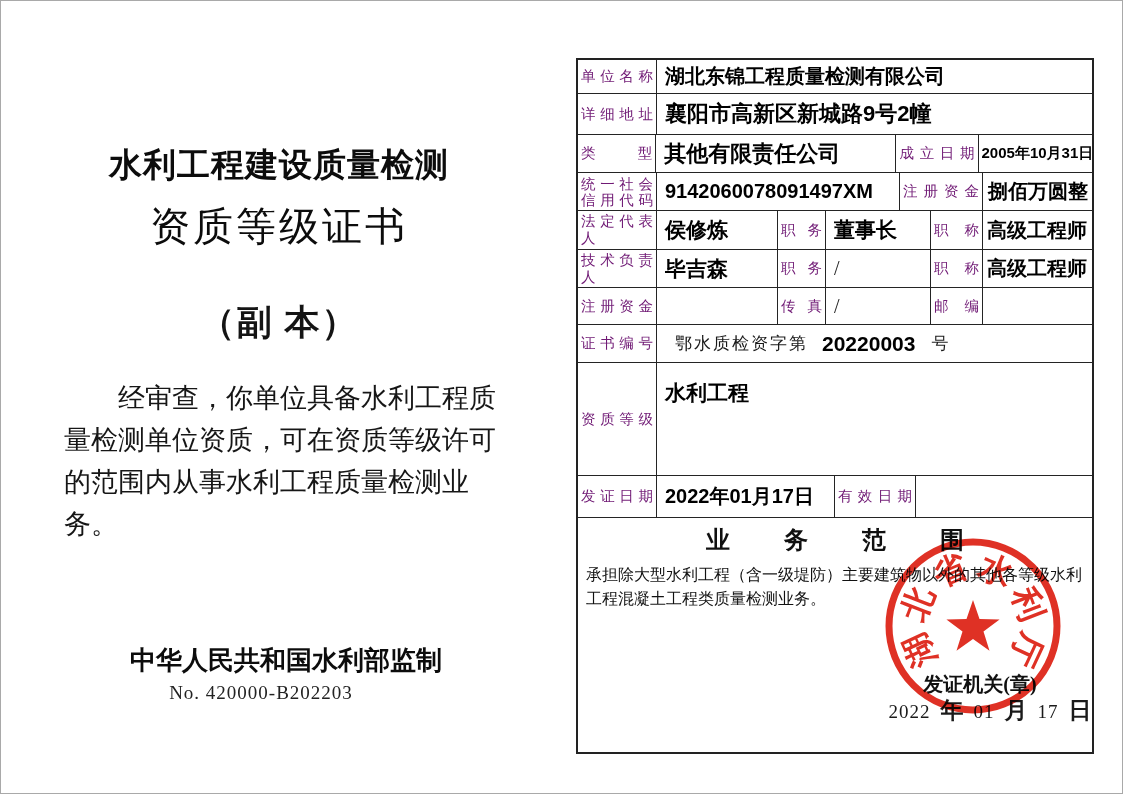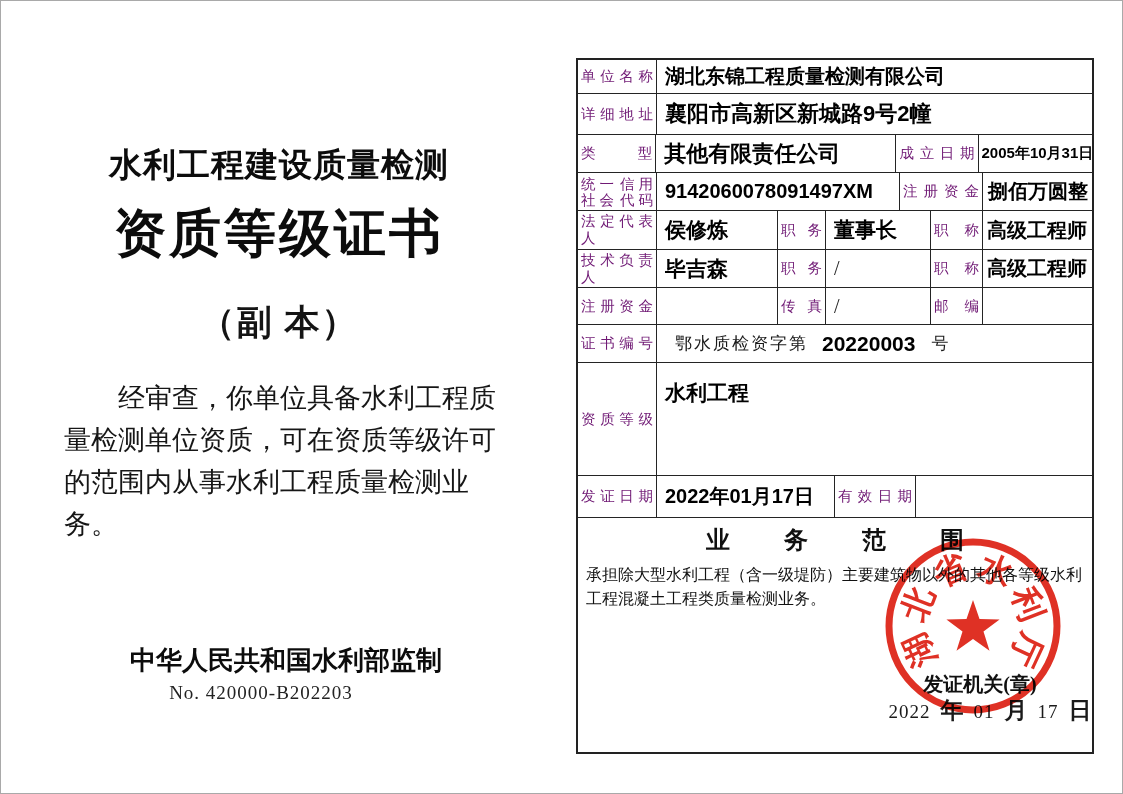--- a/index.html
+++ b/index.html
@@ -16,21 +16,21 @@
 
   
   .left-panel { position:absolute; left:0; top:0; width:560px; height:588px; }
   .cert-title-1 {
     position:absolute; left:0; top:142px; width:556px;
     text-align:center; font-size:33px; font-weight:bold; color:#0c0c0c;
     letter-spacing:1px;
   }
   .cert-title-2 {
     position:absolute; left:0; top:198px; width:556px;
-    text-align:center; font-size:52px; font-weight:bold; color:#0c0c0c;
+    text-align:center; font-size:40px; font-weight:normal; color:#0c0c0c;
     letter-spacing:3px;
   }
   .copy-type {
     position:absolute; left:0; top:298px; width:556px;
     text-align:center; font-size:35px; font-weight:bold; color:#141414;
     letter-spacing:2px;
   }
   .statement {
     position:absolute; left:63px; top:376px; width:455px;
     font-size:27px; line-height:42px; color:#161616;
@@ -144,21 +144,21 @@
         </div>
       <div class="cell" style="width:83px">
           <span class="lbl">成立日期</span>
         </div>
       <div class="cell last">
           <span class="val" style="font-size:15px;padding-left:3px">2005年10月31日</span>
         </div>
     </div>
 
     <div class="row" style="height:38px">
-      <div class="cell" style="width:79px;flex-direction:row;justify-content:center">
+      <div class="cell" style="width:79px;flex-direction:column;justify-content:center">
         <span class="lbl" style="line-height:16px">统一社会</span>
         <span class="lbl" style="line-height:16px">信用代码</span>
       </div>
       <div class="cell" style="width:243px">
           <span class="val" style="font-size:20px">9142060078091497XM</span>
         </div>
       <div class="cell" style="width:83px">
           <span class="lbl">注册资金</span>
         </div>
       <div class="cell last">

